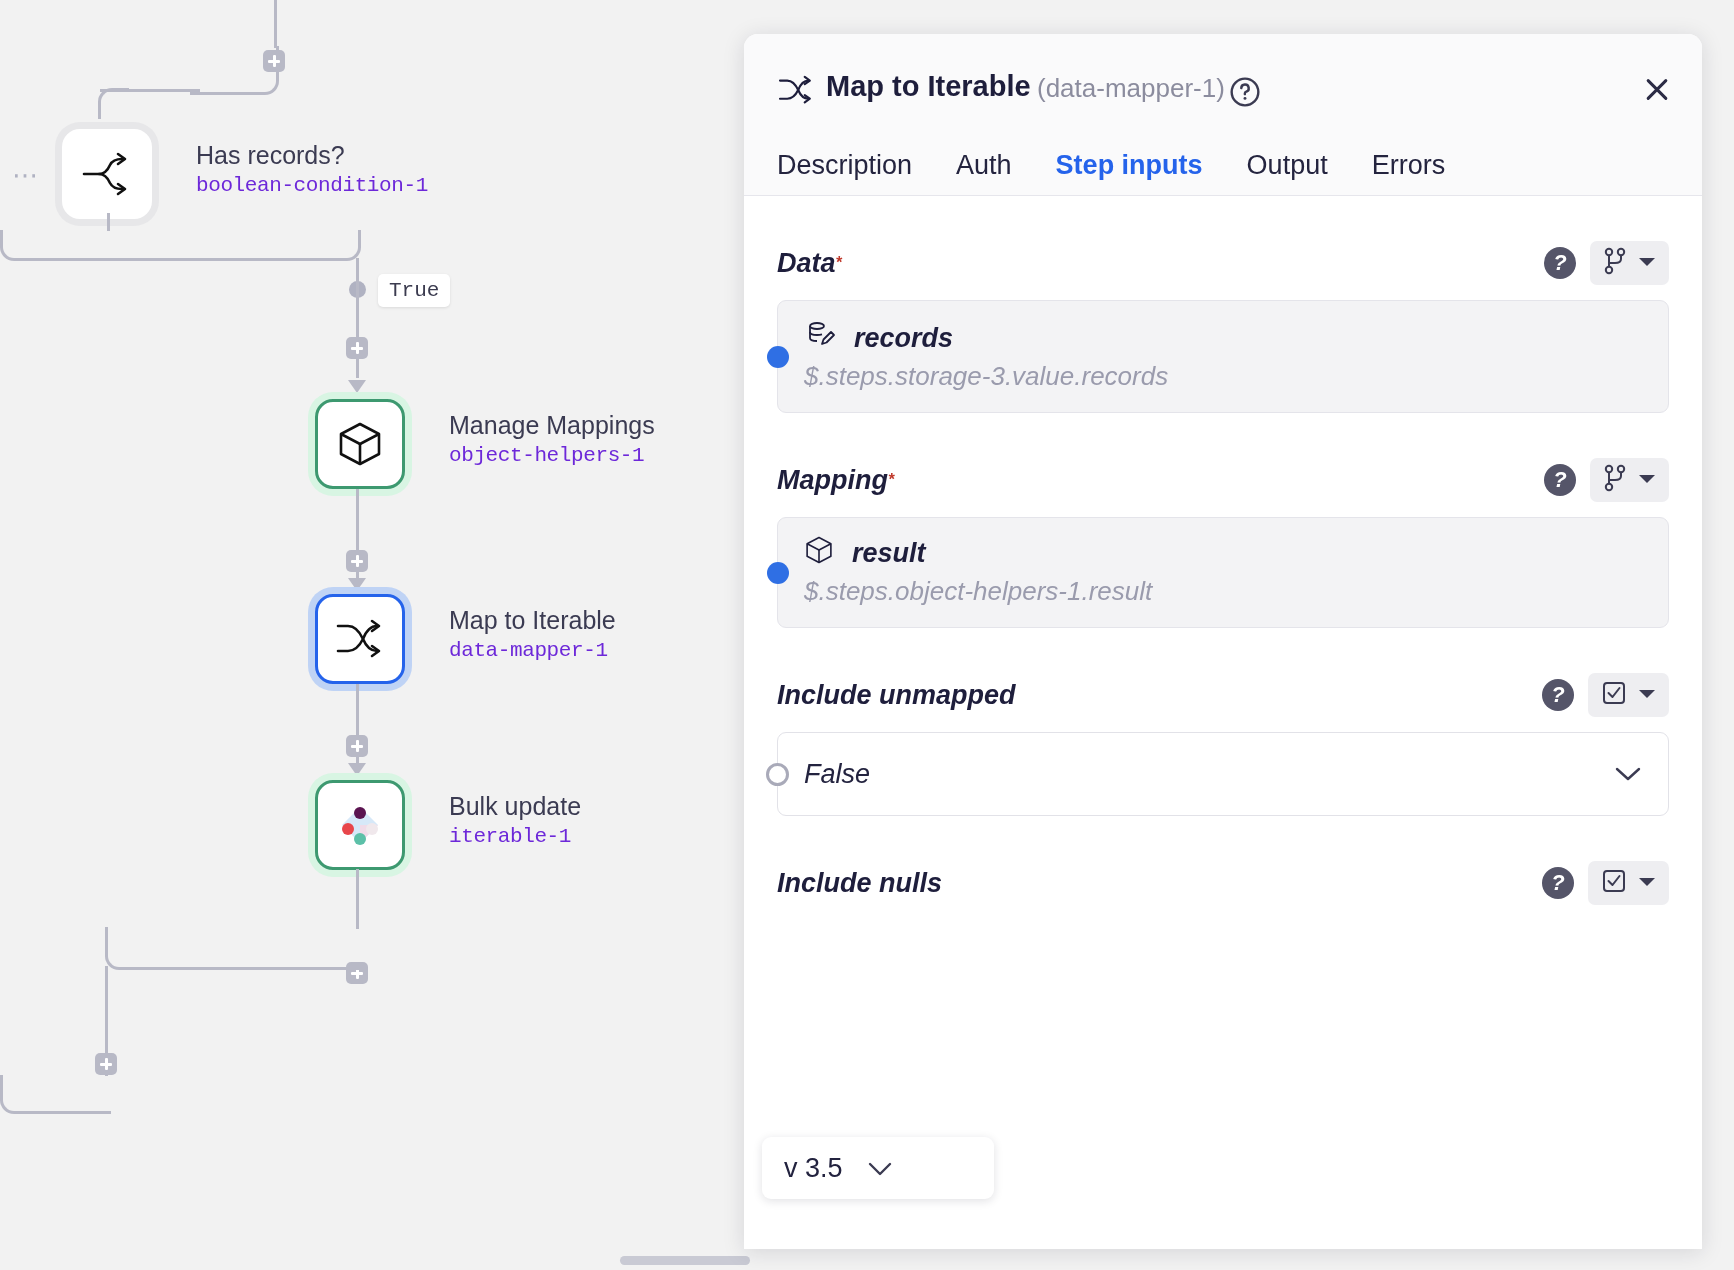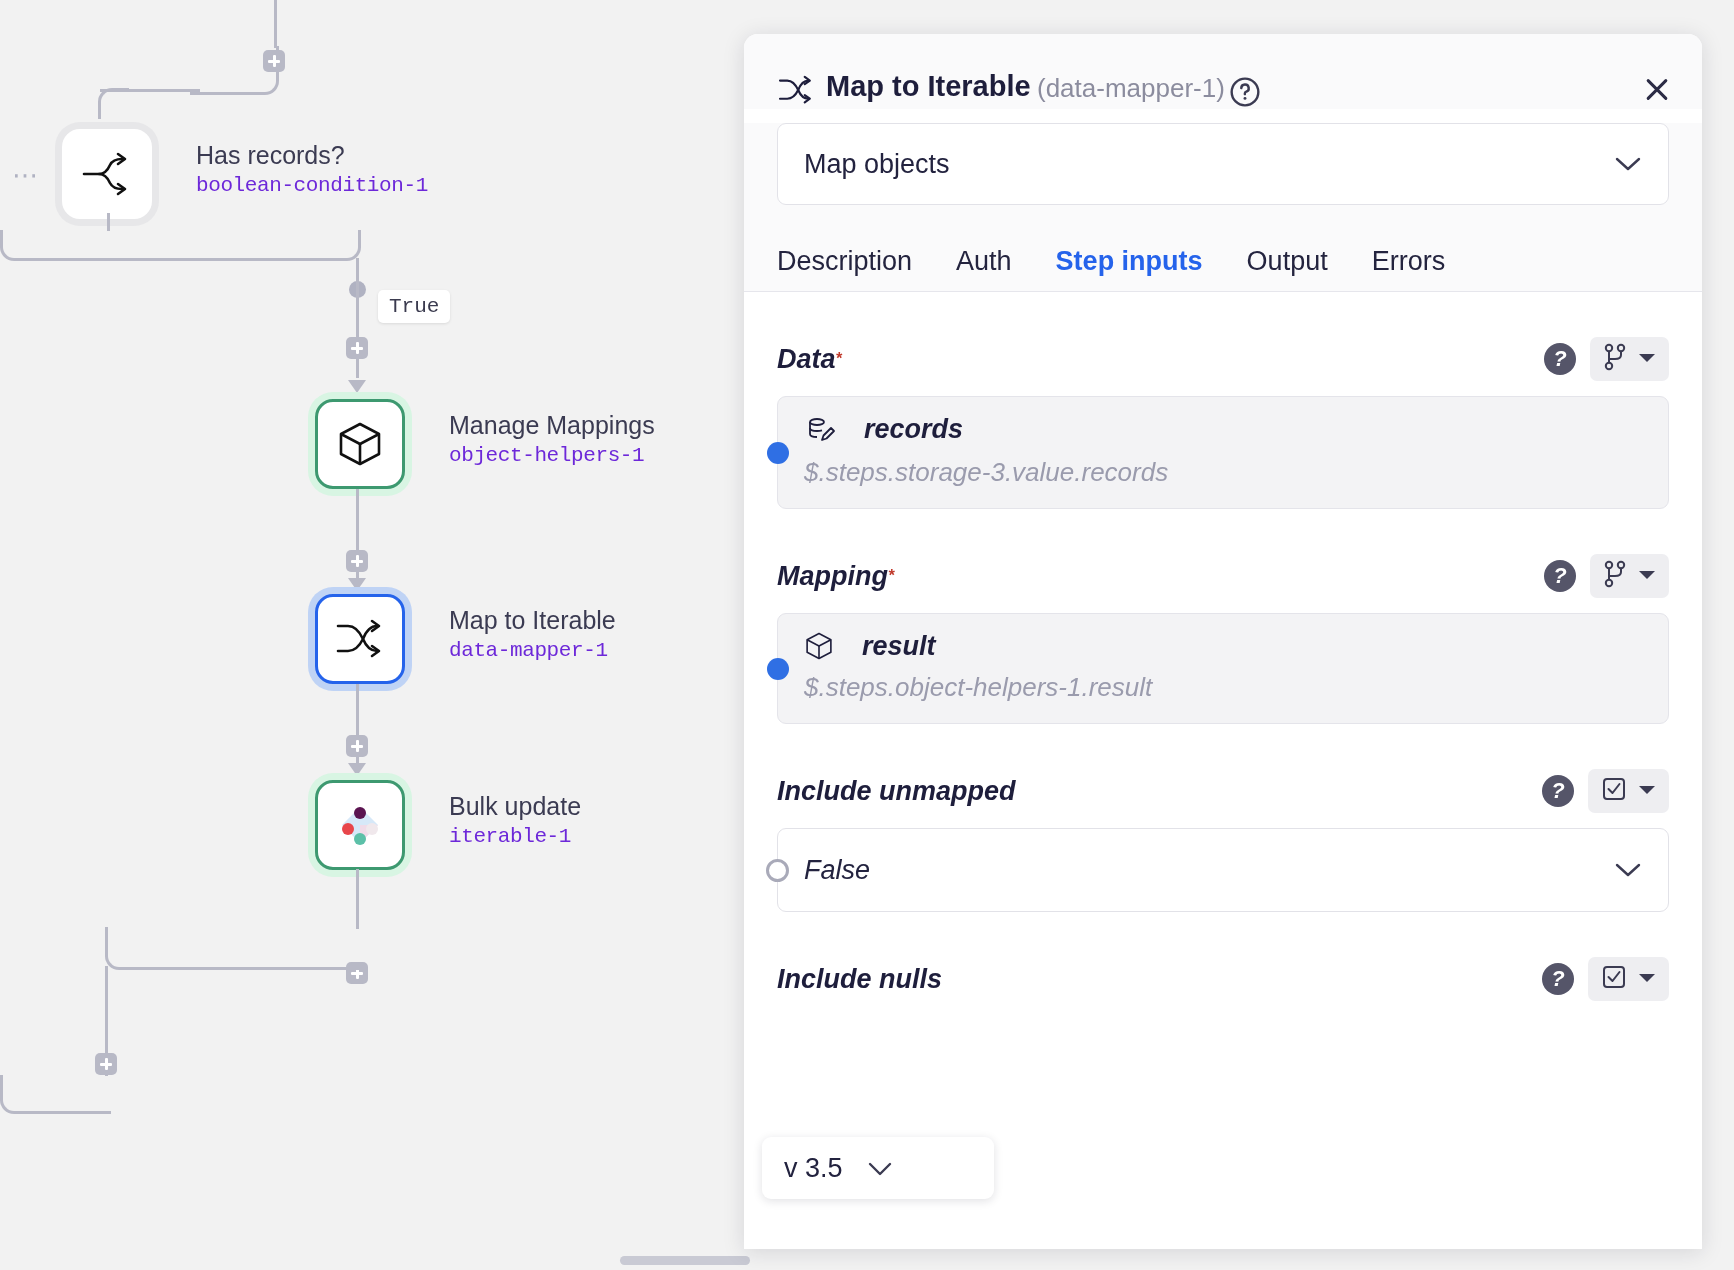--- a/index.html
+++ b/index.html
@@ -29,21 +29,21 @@
 
   .plus-btn { position: absolute; width: 22px; height: 22px; border-radius: 5px;
     background: #b8b9c6; display: flex; align-items: center; justify-content: center; }
   .plus-btn:before { content: ""; position: absolute; width: 12px; height: 3px; background: #fff; border-radius: 1px; }
   .plus-btn:after  { content: ""; position: absolute; width: 3px; height: 12px; background: #fff; border-radius: 1px; }
 
   .branch-dot { position: absolute; width: 17px; height: 17px; border-radius: 50%; background: #b0b2c2; }
 
   .branch-label { position: absolute; background: #fff; border-radius: 5px;
     padding: 5px 11px; font-family: "Liberation Mono", monospace; font-size: 21px;
-    color: #3b3b4f; box-shadow: 0 1px 3px rgba(0,0,0,.10); margin-top: 16px; }
+    color: #3b3b4f; box-shadow: 0 1px 3px rgba(0,0,0,.10); }
 
   .node { position: absolute; }
   .node .box { position: relative; width: 84px; height: 84px; border-radius: 18px;
     background: #fff; display: flex; align-items: center; justify-content: center; }
   .node.sel-grey .box  { border: 3px solid #ffffff; box-shadow: 0 0 0 7px #e7e7e9, 0 1px 3px rgba(0,0,0,.08); }
   .node.sel-green .box { border: 3px solid #3d9970; box-shadow: 0 0 0 7px #d8f5e3; }
   .node.sel-blue .box  { border: 3px solid #2563eb; box-shadow: 0 0 0 7px #bfd3f5; }
 
   .node .labels { position: absolute; left: 102px; top: 12px; white-space: nowrap; margin-left: 32px; }
   .node .title { font-size: 25px; color: #3b3b52; font-weight: 400; line-height: 1.15; }
@@ -94,21 +94,21 @@
   .help-dot { width: 32px; height: 32px; border-radius: 50%; background: #555569;
     color: #fff; font-size: 22px; font-weight: 700; display: flex; align-items: center;
     justify-content: center; cursor: pointer; }
   .mode-box { background: #eeeef1; border-radius: 7px; height: 44px; display: flex;
     align-items: center; gap: 11px; padding: 0 13px; cursor: pointer; }
 
   .value-card { margin-top: 14px; background: #f3f3f5; border: 1px solid #e4e4ea;
     border-radius: 9px; padding: 17px 26px 20px 26px; position: relative; }
   .value-card .bullet { position: absolute; left: -11px; top: 50%; margin-top: -11px;
     width: 22px; height: 22px; border-radius: 50%; background: #2f6fe4; }
-  .vc-row { display: flex; align-items: flex-start; gap: 28px; }
+  .vc-row { display: flex; align-items: flex-end; gap: 18px; }
   .vc-name { font-size: 27px; font-weight: 700; color: #1e1e3c; }
   .vc-path { margin-top: 7px; font-size: 26px; color: #9a9bad; }
 
   .select-row { margin-top: 14px; height: 82px; background: #fff; border: 1px solid #e2e2e8;
     border-radius: 9px; display: flex; align-items: center; padding: 0 26px;
     font-size: 27px; color: #23233f; position: relative; }
   .radio-o { position: absolute; left: -12px; width: 23px; height: 23px; border-radius: 50%;
     background: #fff; border: 3px solid #a9aab9; box-sizing: border-box; }
   .select-row .caret { position: absolute; right: 26px; }
 
@@ -241,28 +241,20 @@
         <svg width="32" height="32" viewBox="0 0 24 24">
           <circle cx="12" cy="12" r="10" fill="none" stroke="#3b3b52" stroke-width="1.8"></circle>
           <path d="M9.2 9.1a2.8 2.8 0 1 1 3.4 2.8c-.6.2-.7.7-.7 1.3v.4" fill="none" stroke="#3b3b52" stroke-width="1.8" stroke-linecap="round"></path>
           <circle cx="12" cy="16.8" r="1.1" fill="#3b3b52"></circle>
         </svg>
       </span>
       <div class="close-x"></div>
     </div>
 
     <div class="panel-top">
-      <div class="combo">
-        <span>Map objects</span>
-        <span class="caret">
-          <svg width="28" height="18" viewBox="0 0 28 18">
-              <path d="M3 4 L14 14 L25 4" fill="none" stroke="#3b3b52" stroke-width="2.4" stroke-linecap="round" stroke-linejoin="round"></path>
-            </svg>
-        </span>
-      </div>
     </div>
 
     <div class="tabs">
       <div class="tab">Description</div>
       <div class="tab">Auth</div>
       <div class="tab active">Step inputs</div>
       <div class="tab">Output</div>
       <div class="tab">Errors</div>
     </div>
 

